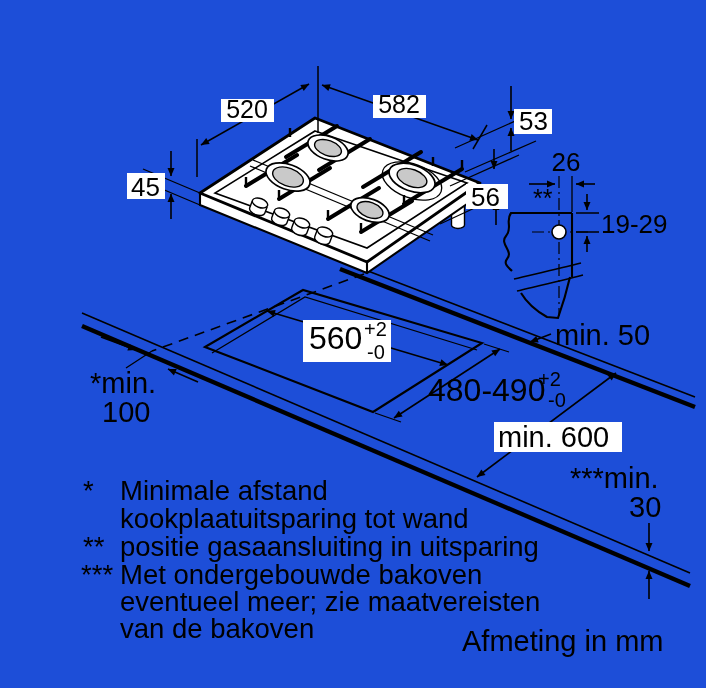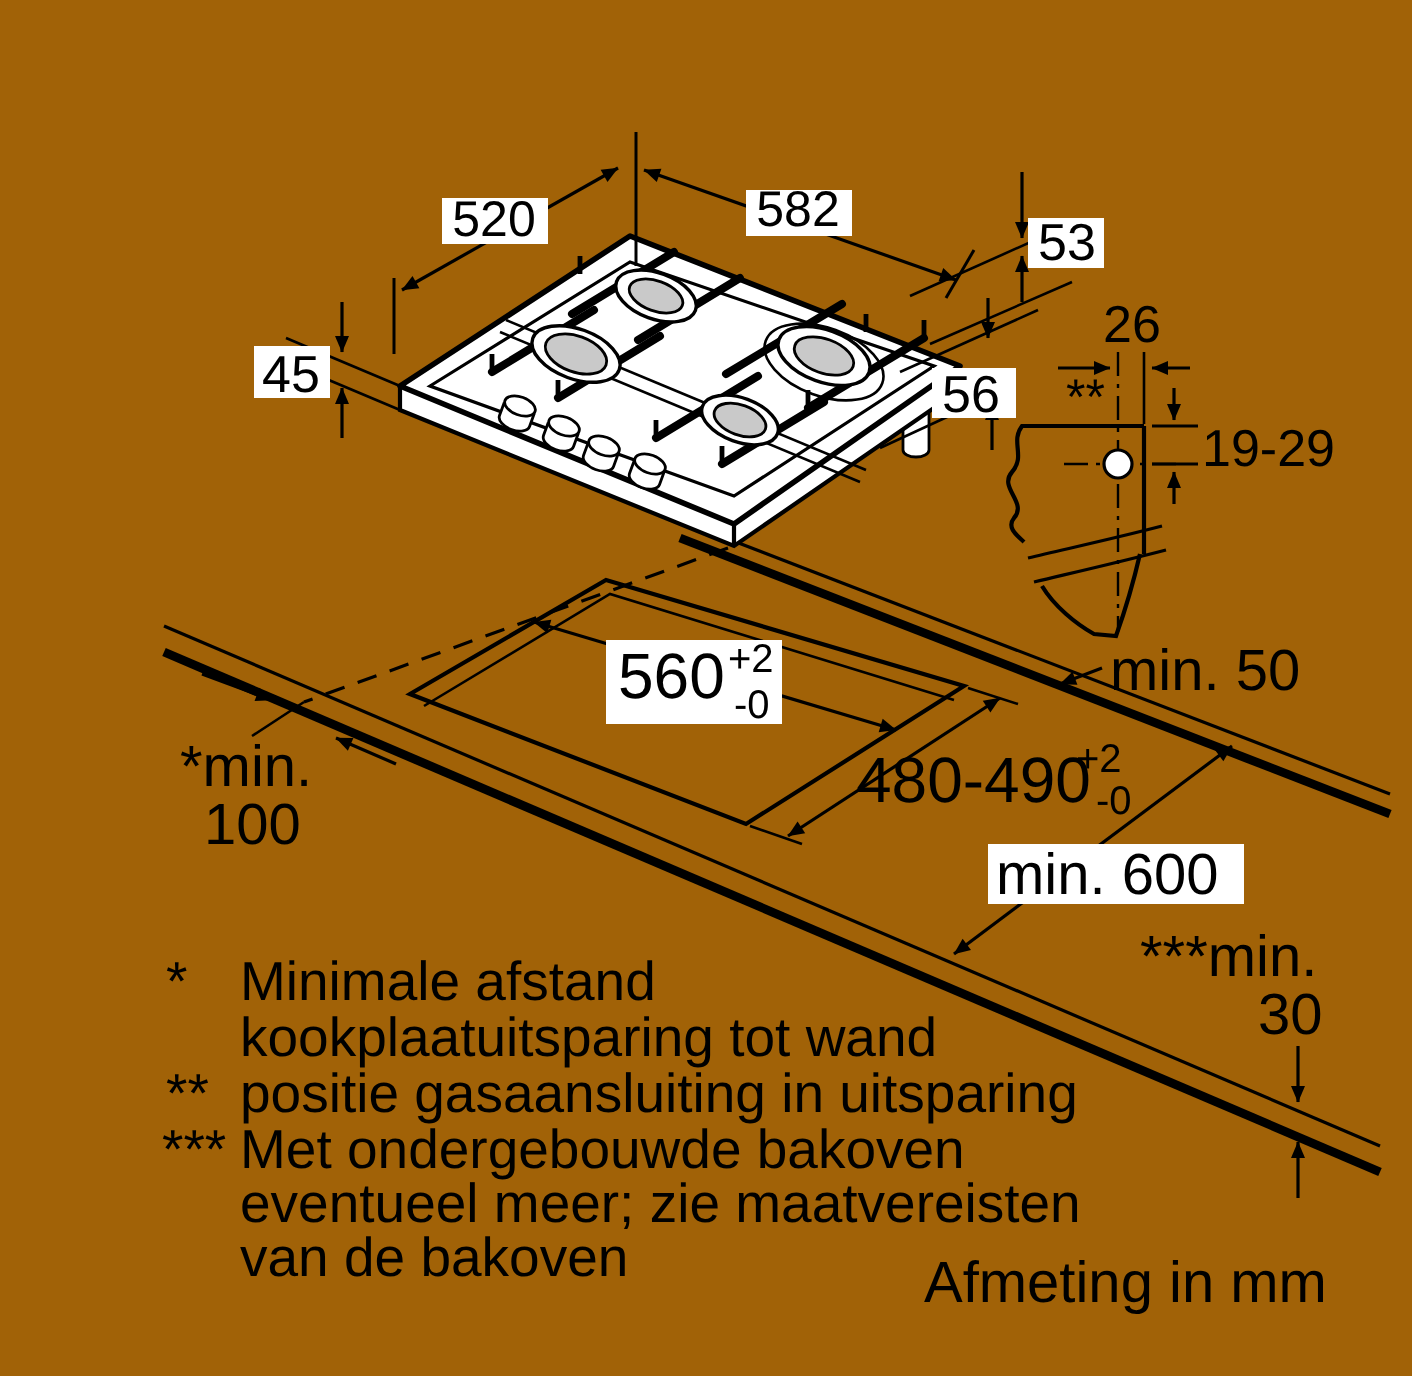--- a/index.html
+++ b/index.html
@@ -1,16 +1,16 @@
 <!DOCTYPE html>
 <html><head>
 <meta charset="utf-8">
 <style>
   html,body{margin:0;padding:0;background:#fff;}
-  #page{position:relative;width:706px;height:688px;background:#a16207;overflow:hidden;
+  #page{position:relative;width:706px;height:688px;background:#1d4ed8;overflow:hidden;
         font-family:"Liberation Sans",sans-serif;}
   svg{display:block;}
   text{fill:#000;font-family:"Liberation Sans",sans-serif;}
   .t25{font-size:25px;} .t26{font-size:26px;} .t275{font-size:27.5px;}
   .t29{font-size:29px;} .t32{font-size:32px;} .t20{font-size:20px;}
   .thin{stroke:#000;stroke-width:1.3;fill:none;}
   .med{stroke:#000;stroke-width:1.6;fill:none;}
   .ln2{stroke:#000;stroke-width:2.1;fill:none;}
   .outline{stroke:#000;stroke-width:2.8;fill:#fff;stroke-linejoin:round;}
   .rim{stroke:#000;stroke-width:1.6;fill:none;}

